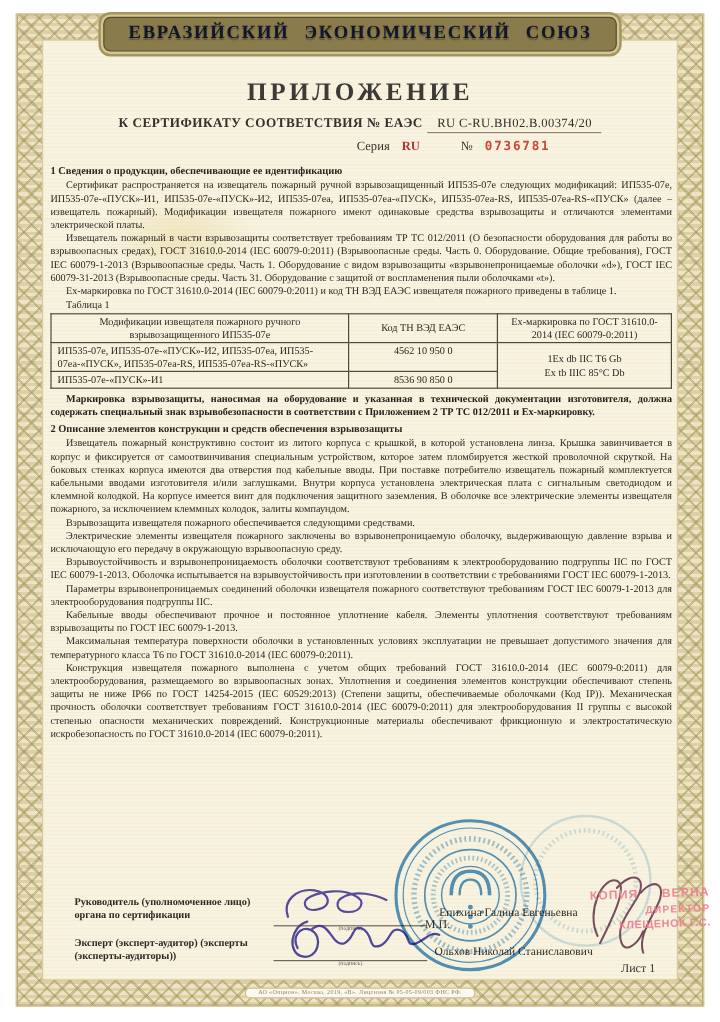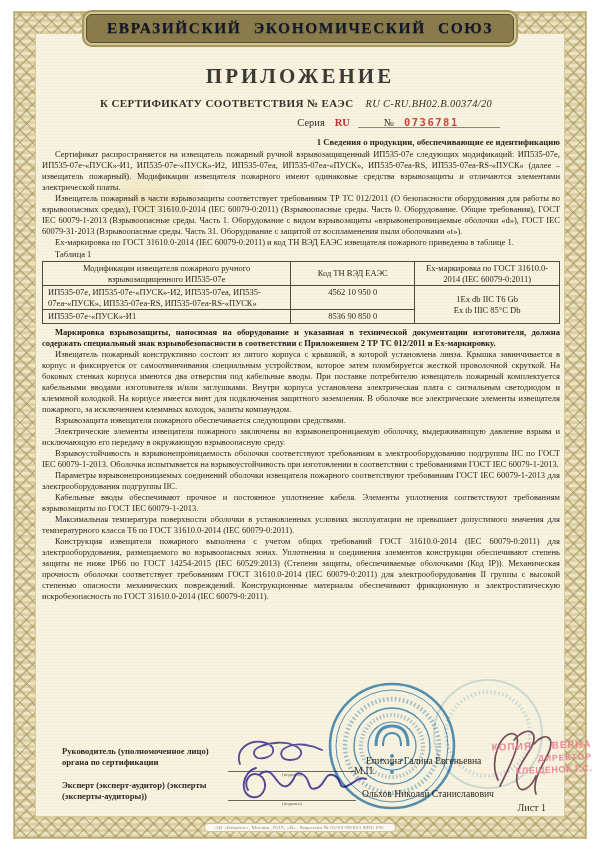--- a/index.html
+++ b/index.html
@@ -41,38 +41,38 @@
   }
   
   .doc-title {
     padding-top:30px; text-align:center; color:#3c3a36;
     font-weight:bold; font-size:21px; letter-spacing:3px;
   }
   .cert-line { margin-top:8px; text-align:center; color:#33312c; font-size:11px; }
   .cert-line .lbl { font-weight:bold; letter-spacing:.4px; }
   .cert-line .num {
     font-weight:normal; font-size:10.5px; letter-spacing:.3px;
-    border-bottom:1px solid #90886c; padding:0 8px 18px; margin-left:4px; color:#2f2d28;font-style:italic;
+    border-bottom:1px solid #90886c; padding:0 8px 1px; margin-left:4px; color:#2f2d28;
   }
   .series-line {
     margin-top:7px; display:flex; justify-content:center; gap:10px;
     transform:translateX(78px); font-size:10.5px; color:#33312c; align-items:baseline;
   }
   .series-line .red { color:#c22c2c; font-weight:bold; }
   .series-line .digits {
     font-family:"DejaVu Sans Mono",monospace; font-weight:bold;
     color:#cf4438; letter-spacing:1.5px; font-size:10.5px;
   }
   .series-line .gap { width:14px; }
   
   .content {
     position:absolute; left:6px; right:4px; top:100px; color:#2a2722;
     font-size:8.5px; line-height:11px; text-align:justify;
   }
-  .sec-heading { text-align:right; font-weight:bold; margin:3px 0 1px; font-size:8.7px; }
+  .sec-heading { text-align:left; font-weight:bold; margin:3px 0 1px; font-size:8.7px; }
   .content p { margin:0; text-indent:13px; }
   .content p.bold { font-weight:bold; color:#201d18; }
   .tbl-caption { text-indent:13px; margin:1px 0 1px; }
   table.mods {
     width:100%; border-collapse:collapse; table-layout:fixed; margin:0 0 3px;
     font-size:8.5px; line-height:10.6px; color:#2a2722;
   }
   table.mods th, table.mods td { border:1px solid #4f4a3e; padding:1px 5px; font-weight:normal; }
   table.mods th { text-align:center; vertical-align:middle; }
   table.mods td.c1 { text-align:left; vertical-align:top; }
@@ -166,20 +166,21 @@
             </td>
           </tr>
           <tr>
             <td class="c1">ИП535-07е-«ПУСК»-И1</td>
             <td class="c2">8536 90 850 0</td>
           </tr>
         </tbody>
           </table>
 
         <p class="bold">Маркировка взрывозащиты, наносимая на оборудование и указанная в технической документации изготовителя, должна содержать специальный знак взрывобезопасности в соответствии с Приложением 2 ТР ТС 012/2011 и Ех-маркировку.</p>
+        <div class="sec-heading">2 Описание элементов конструкции и средств обеспечения взрывозащиты</div>
         <p>Извещатель пожарный конструктивно состоит из литого корпуса с крышкой, в которой установлена линза. Крышка завинчивается в корпус и фиксируется от самоотвинчивания специальным устройством, которое затем пломбируется жесткой проволочной скруткой. На боковых стенках корпуса имеются два отверстия под кабельные вводы. При поставке потребителю извещатель пожарный комплектуется кабельными вводами изготовителя и/или заглушками. Внутри корпуса установлена электрическая плата с сигнальным светодиодом и клеммной колодкой. На корпусе имеется винт для подключения защитного заземления. В оболочке все электрические элементы извещателя пожарного, за исключением клеммных колодок, залиты компаундом.</p>
         <p>Взрывозащита извещателя пожарного обеспечивается следующими средствами.</p>
         <p>Электрические элементы извещателя пожарного заключены во взрывонепроницаемую оболочку, выдерживающую давление взрыва и исключающую его передачу в окружающую взрывоопасную среду.</p>
         <p>Взрывоустойчивость и взрывонепроницаемость оболочки соответствуют требованиям к электрооборудованию подгруппы IIC по ГОСТ IEC 60079-1-2013. Оболочка испытывается на взрывоустойчивость при изготовлении в соответствии с требованиями ГОСТ IEC 60079-1-2013.</p>
         <p>Параметры взрывонепроницаемых соединений оболочки извещателя пожарного соответствуют требованиям ГОСТ IEC 60079-1-2013 для электрооборудования подгруппы IIC.</p>
         <p>Кабельные вводы обеспечивают прочное и постоянное уплотнение кабеля. Элементы уплотнения соответствуют требованиям взрывозащиты по ГОСТ IEC 60079-1-2013.</p>
         <p>Максимальная температура поверхности оболочки в установленных условиях эксплуатации не превышает допустимого значения для температурного класса Т6 по ГОСТ 31610.0-2014 (IEC 60079-0:2011).</p>
         <p>Конструкция извещателя пожарного выполнена с учетом общих требований ГОСТ 31610.0-2014 (IEC 60079-0:2011) для электрооборудования, размещаемого во взрывоопасных зонах. Уплотнения и соединения элементов конструкции обеспечивают степень защиты не ниже IP66 по ГОСТ 14254-2015 (IEC 60529:2013) (Степени защиты, обеспечиваемые оболочками (Код IP)). Механическая прочность оболочки соответствует требованиям ГОСТ 31610.0-2014 (IEC 60079-0:2011) для электрооборудования II группы с высокой степенью опасности механических повреждений. Конструкционные материалы обеспечивают фрикционную и электростатическую искробезопасность по ГОСТ 31610.0-2014 (IEC 60079-0:2011).</p>
       </div>
 

